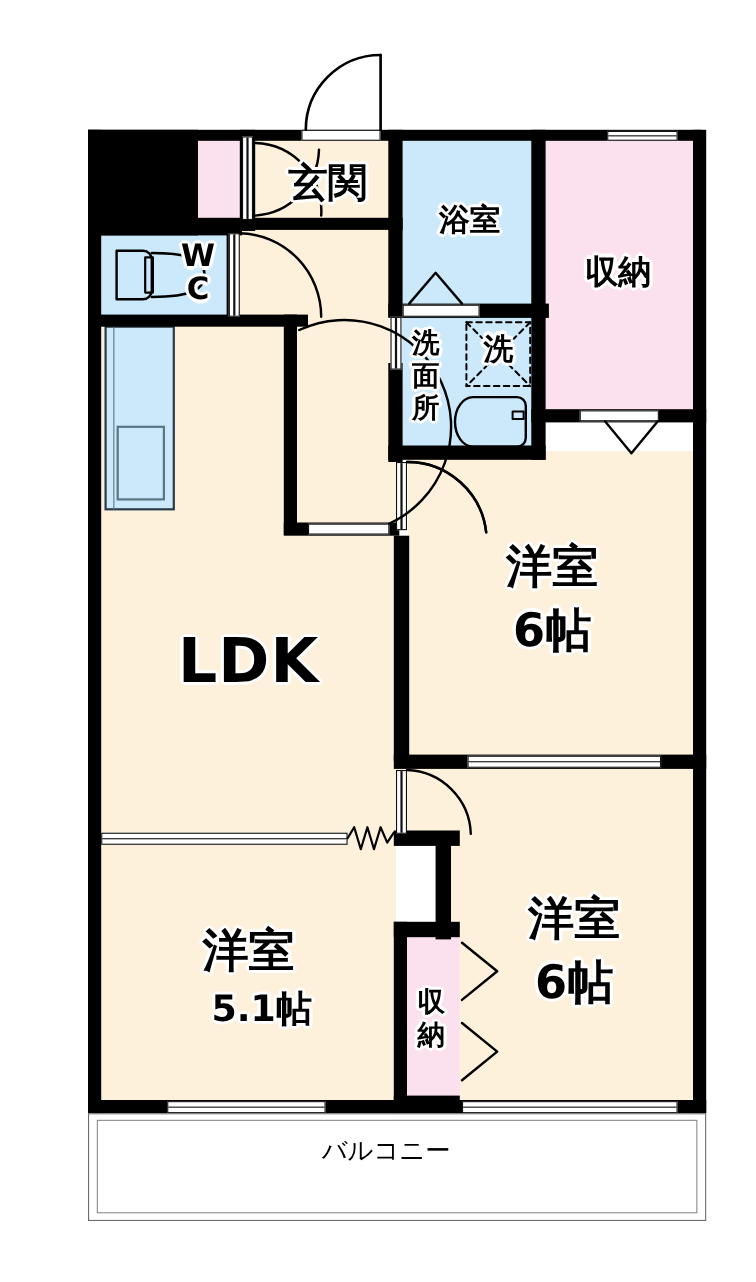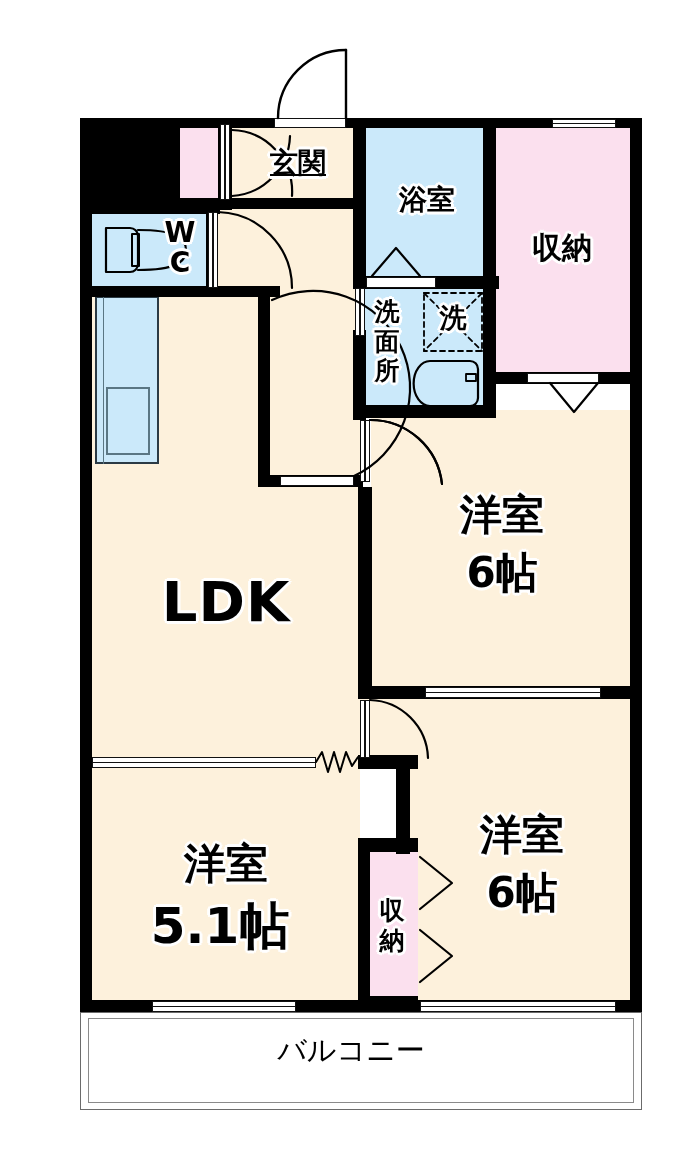--- a/index.html
+++ b/index.html
@@ -244,21 +244,21 @@
 
       <path d="M 316 762 L 322 752 L 328 772 L 334 752 L 340 772 L 346 752 L 352 766 L 358 757" stroke-width="2.0" fill="none"></path>
 
       <g stroke-dasharray="3 3" stroke-width="2">
         <path d="M 358 340 L 358 404"></path>
       </g>
 
     </g>
   </svg>
 
-  <div class="label" style="left:250px; top:148px; width:96px; font-size:28px;text-decoration:underline;">玄関</div>
+  <div class="label" style="left:250px; top:148px; width:96px; font-size:36px;">玄関</div>
 
   <div class="label" style="left:160px; top:218px; width:40px; font-size:28px;">W</div>
   <div class="label" style="left:160px; top:248px; width:40px; font-size:28px;">C</div>
 
   <div class="label" style="left:371px; top:185px; width:112px; font-size:28px;">浴室</div>
 
   <div class="label" style="left:372px; top:297px; width:30px; font-size:25px; line-height:1.18; white-space:normal;">洗面所</div>
 
   <div class="label" style="left:432px; top:303px; width:42px; font-size:27px;">洗</div>
 
@@ -266,19 +266,19 @@
 
   <div class="label" style="left:150px; top:572px; width:152px; font-size:56px; letter-spacing:1px;">LDK</div>
 
   <div class="label" style="left:432px; top:492px; width:140px; font-size:42px;">洋室</div>
   <div class="label" style="left:432px; top:550px; width:140px; font-size:42px;">6帖</div>
 
   <div class="label" style="left:452px; top:812px; width:140px; font-size:42px;">洋室</div>
   <div class="label" style="left:452px; top:870px; width:140px; font-size:42px;">6帖</div>
 
   <div class="label" style="left:152px; top:841px; width:148px; font-size:42px;">洋室</div>
-  <div class="label" style="left:134px; top:899px; width:172px; font-size:50px;">5.1帖</div>
+  <div class="label" style="left:152px; top:899px; width:172px; font-size:33px;">5.1帖</div>
 
   <div class="label" style="left:377px; top:896px; width:30px; font-size:25px; line-height:1.18; white-space:normal;">収納</div>
 
-  <div class="label lite" style="left:211px; top:1035px; width:280px; font-size:29px;">バルコニー</div>
+  <div class="label lite" style="left:211px; top:1035px; width:280px; font-size:23px;">バルコニー</div>
 
 </div>
 
 </body></html>

